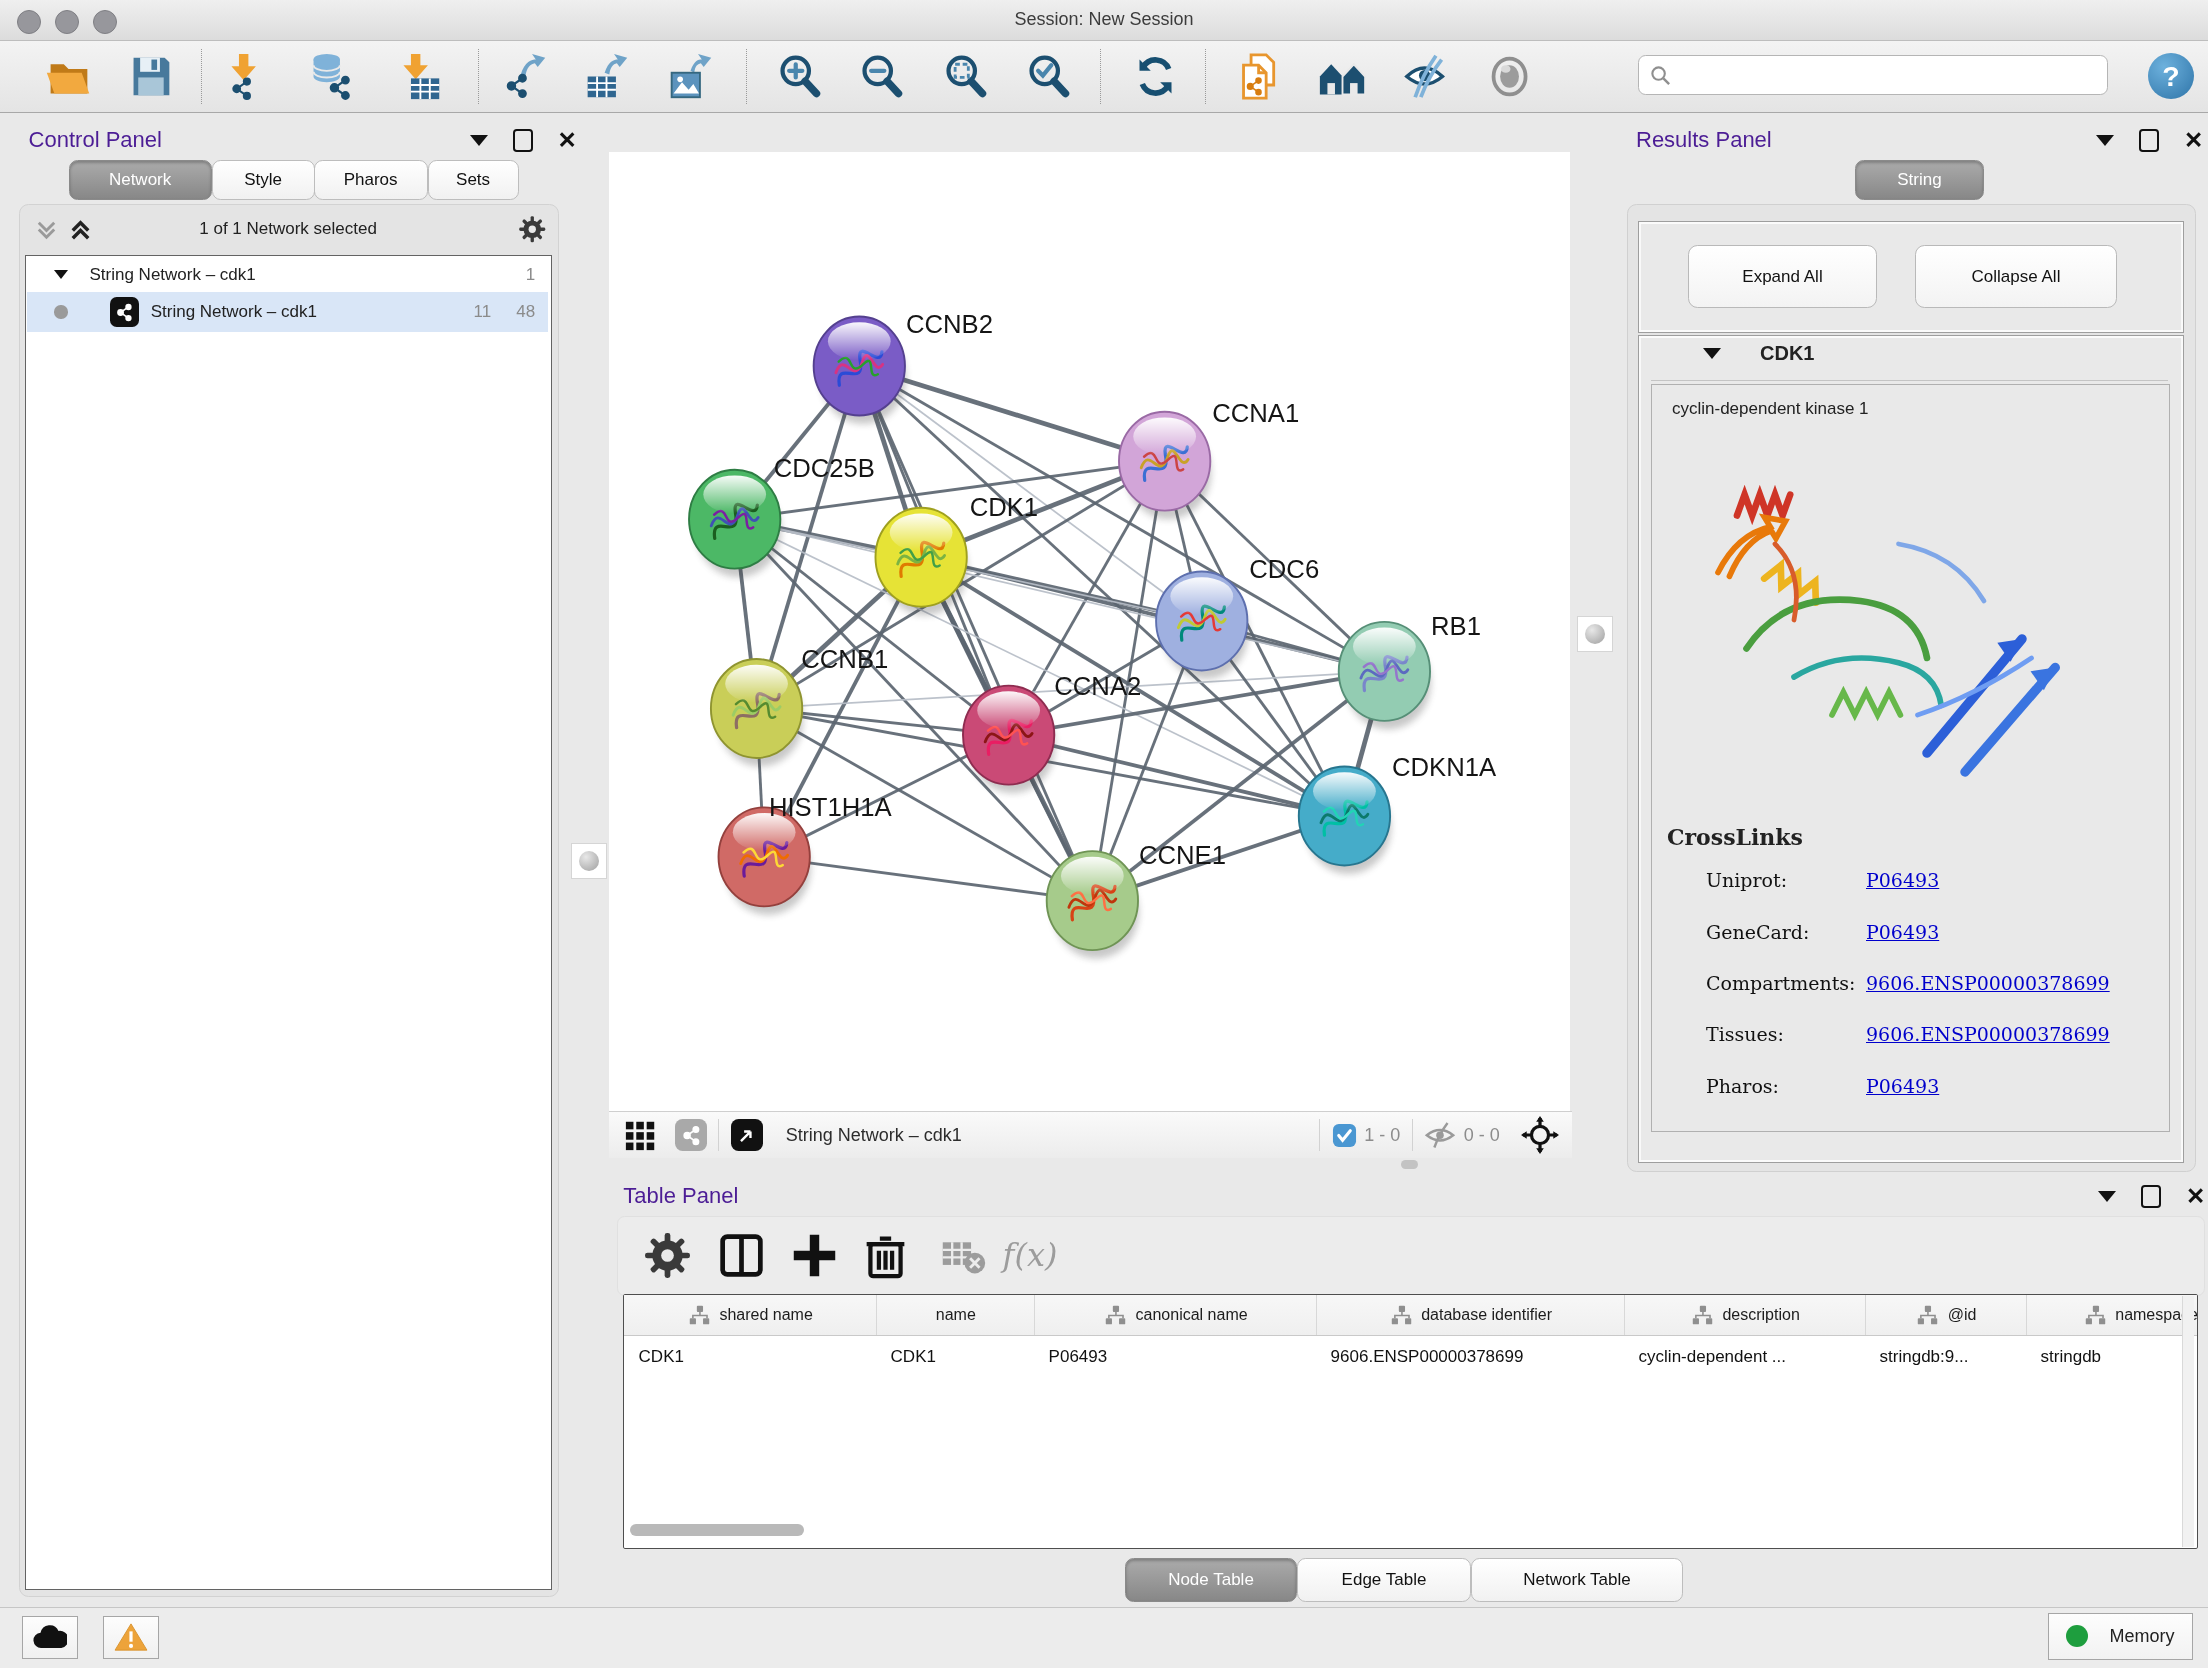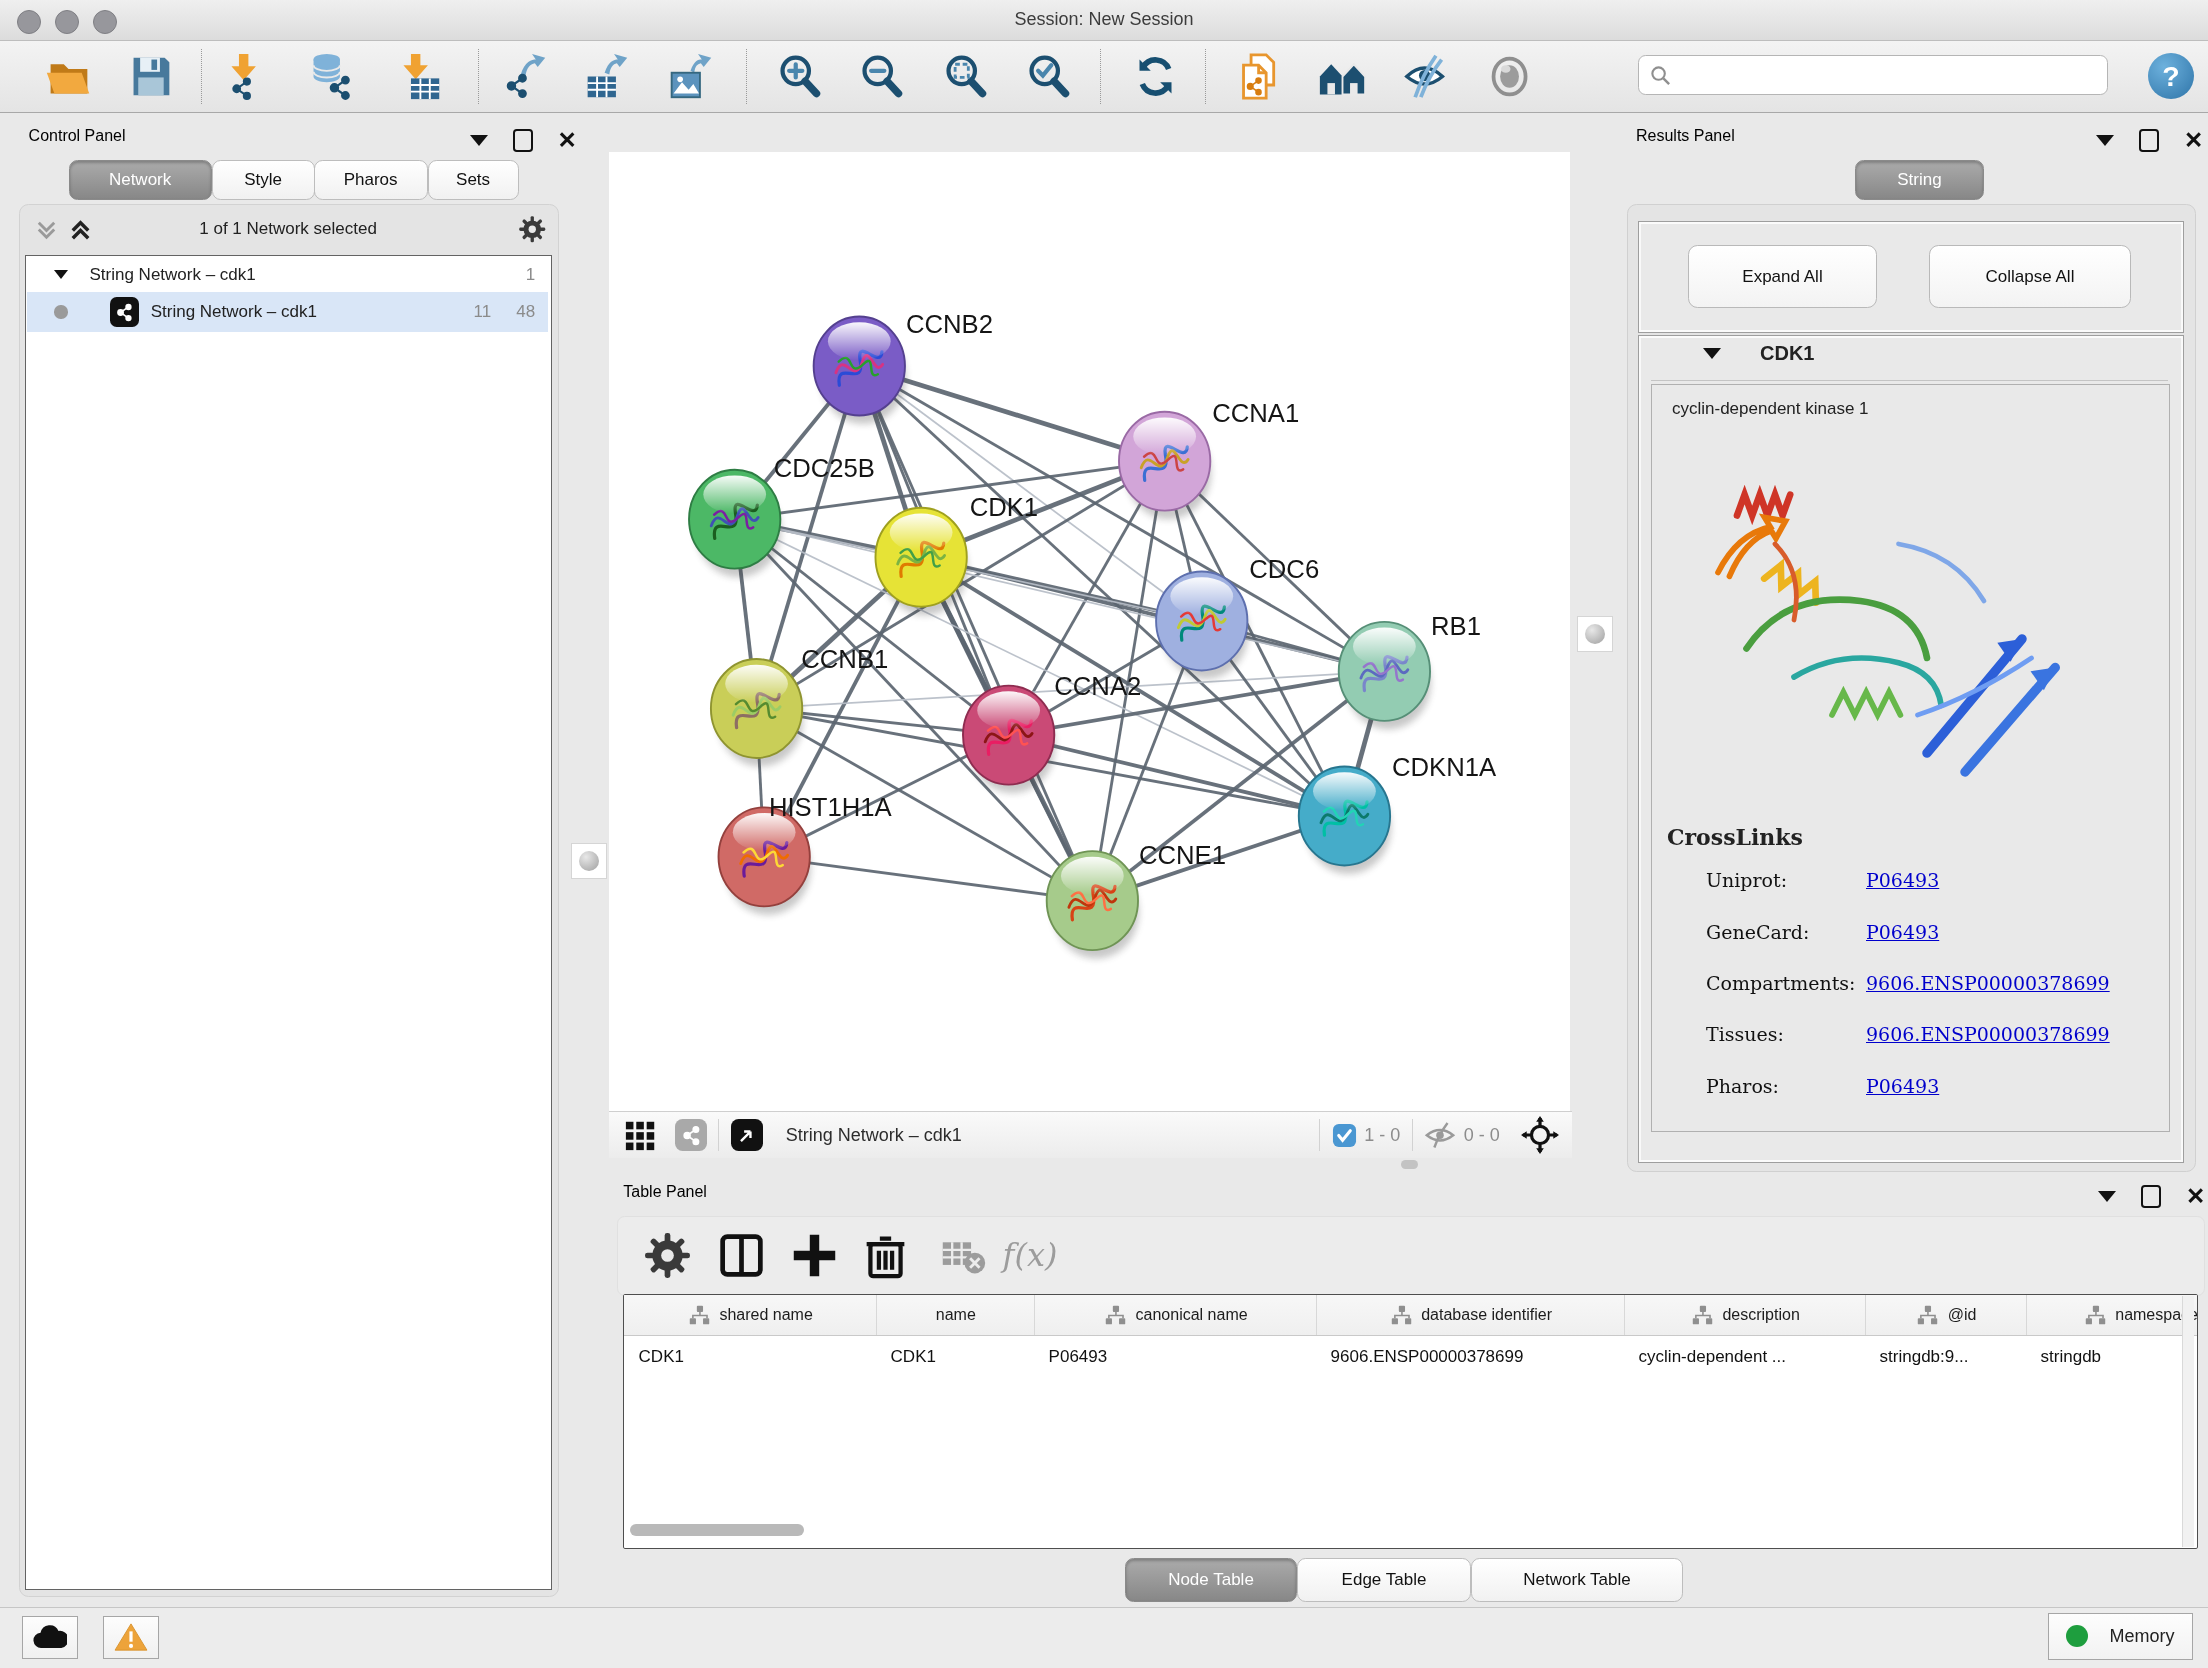--- a/index.html
+++ b/index.html
@@ -17,21 +17,21 @@
 
   
   .toolbar{left:0;top:41px;width:2208px;height:71px;background:linear-gradient(#f3f3f3,#e4e4e4);border-bottom:1px solid #a8a8a8;}
   .tb-sep{position:absolute;top:7.6px;height:55px;border-left:1.9px dotted #9a9a9a;}
   .tb-ic{position:absolute;top:10.5px;width:49px;height:49px;cursor:pointer;}
   .searchbox{position:absolute;left:1638px;top:14.3px;width:470px;height:40px;background:#fff;border:1.9px solid #b5b5b5;border-radius:7.6px;display:flex;align-items:center;padding-left:9.5px;box-sizing:border-box;}
   .searchbox input{border:none;outline:none;flex:1;font-size:16px;font-family:"Liberation Sans",sans-serif;background:transparent;}
   .help-btn{position:absolute;left:2148px;top:12.4px;width:46px;height:46px;border-radius:50%;background:radial-gradient(circle at 35% 30%,#6db1dd,#2e74a8);color:#fff;font-size:28.5px;font-weight:bold;text-align:center;line-height:46px;cursor:pointer;}
 
   
-  .panel-title{font-size:16px;color:#000000;}
+  .panel-title{font-size:22px;color:#4c1d95;}
   .ph-btns{position:absolute;display:flex;align-items:center;gap:25px;}
   .tri-down{width:0;height:0;border-left:9.5px solid transparent;border-right:9.5px solid transparent;border-top:11.4px solid #111;cursor:pointer;}
   .float-box{width:16px;height:19px;border:2.4px solid #111;border-radius:3.8px;cursor:pointer;}
   .close-x{font-size:23px;font-weight:bold;color:#111;line-height:19px;cursor:pointer;}
   .tab{height:40px;box-sizing:border-box;border:1px solid #bdbdbd;background:linear-gradient(#ffffff,#f1f1f1);color:#111;border-radius:8.6px;display:flex;align-items:center;justify-content:center;font-size:17px;cursor:pointer;}
   .tab.sel{background:linear-gradient(#ababab,#878787);color:#fff;border-color:#8a8a8a;box-shadow:inset 0 1.9px 2.9px rgba(0,0,0,.25);}
   .inner-panel{background:#e4e4e4;border:1px solid #d2d2d2;border-radius:9.5px;}
   .btn{background:linear-gradient(#ffffff,#f3f3f3);border:1px solid #b9b9b9;border-radius:9.5px;font-size:17px;color:#111;display:flex;align-items:center;justify-content:center;cursor:pointer;}
 
   
@@ -504,21 +504,21 @@
   <div class="ph-btns" style="left:479px;top:13.3px">
     <span class="tri-down"></span>
     <span class="float-box"></span>
     <span class="close-x">✕</span>
   </div>
   <div class="abs tab sel" style="left:238px;top:44px;width:129px">String</div>
   <div class="res-big"></div>
 
   <div class="abs res-box" style="left:21px;top:105px;width:544px;height:110px"></div>
   <div class="abs btn" style="left:71px;top:129px;width:187px;height:61px">Expand All</div>
-  <div class="abs btn" style="left:312px;top:129px;width:200px;height:61px">Collapse All</div>
+  <div class="abs btn" style="left:298px;top:129px;width:200px;height:61px">Collapse All</div>
 
   <div class="abs res-box" style="left:21px;top:219px;width:544px;height:826px"></div>
   <span class="abs tri-down" style="left:86px;top:232px"></span>
   <div class="abs" style="left:143px;top:226px;width:190px;font-size:20px;font-weight:bold">CDK1</div>
   <div class="abs" style="left:34px;top:264px;width:517px;border-top:1px solid #c4c4c4"></div>
 
   <div class="abs res-box" style="left:34px;top:268px;width:517px;height:746px;box-shadow:none;border-color:#b0b0b0"></div>
   <div class="abs" style="left:55px;top:283px;font-size:17px">cyclin-dependent kinase 1</div>
 
   <svg class="abs" style="left:63px;top:314px" width="418" height="380" viewBox="0 0 440 400">

